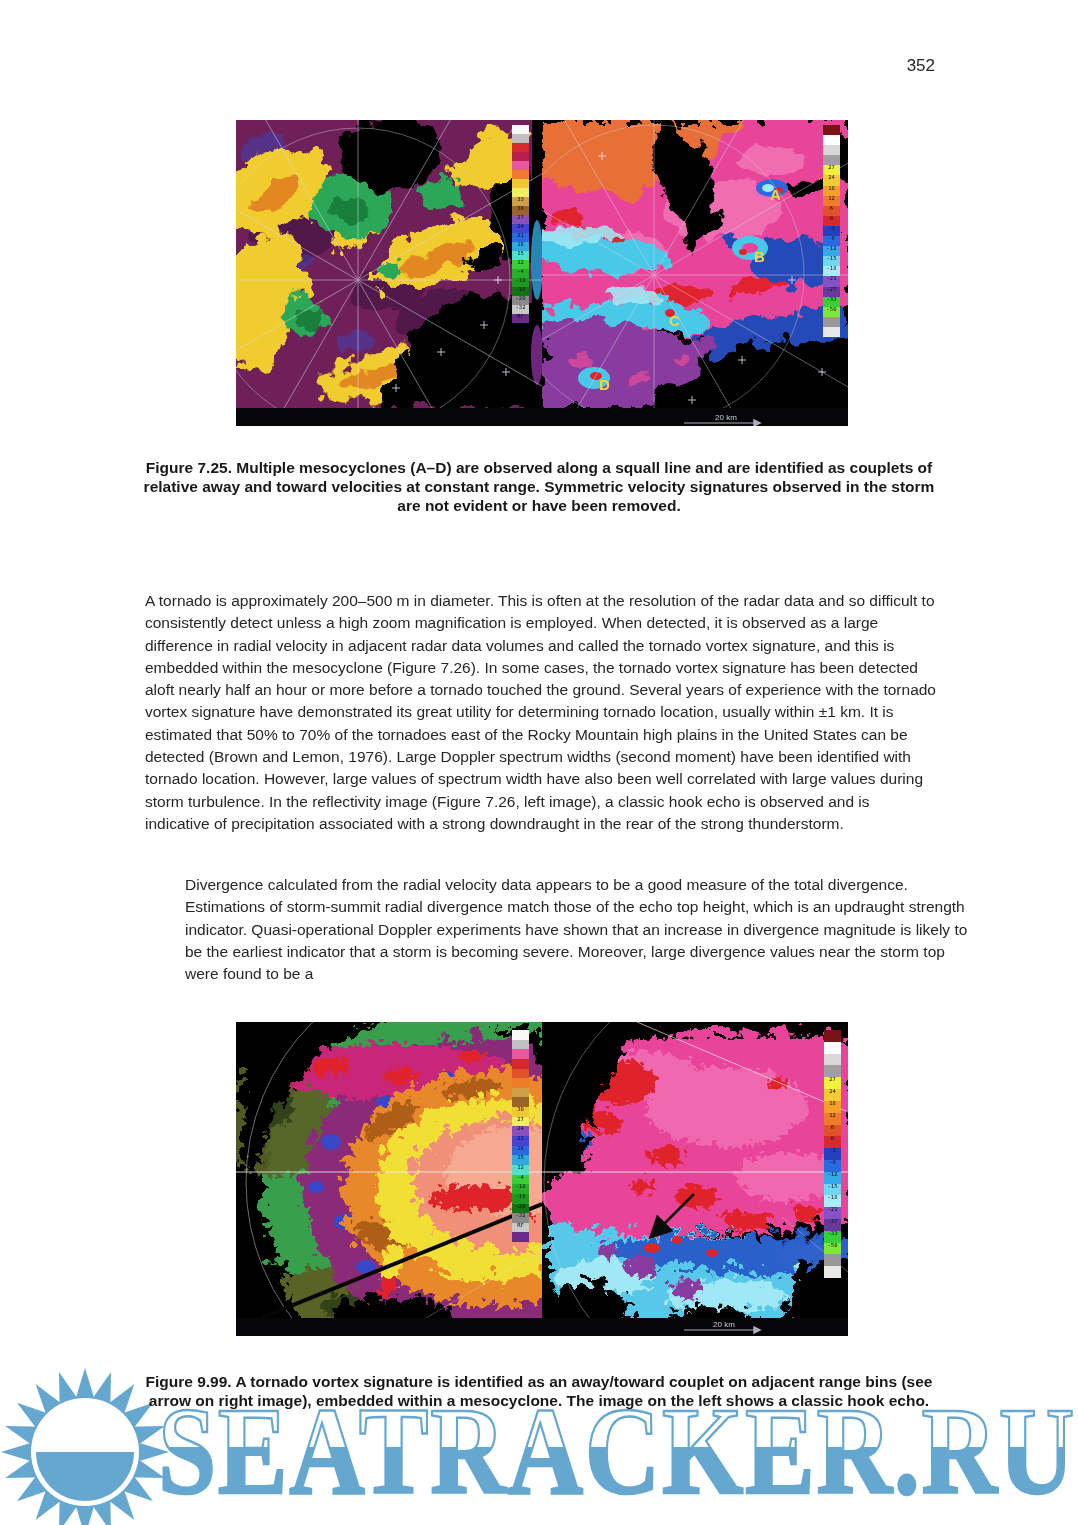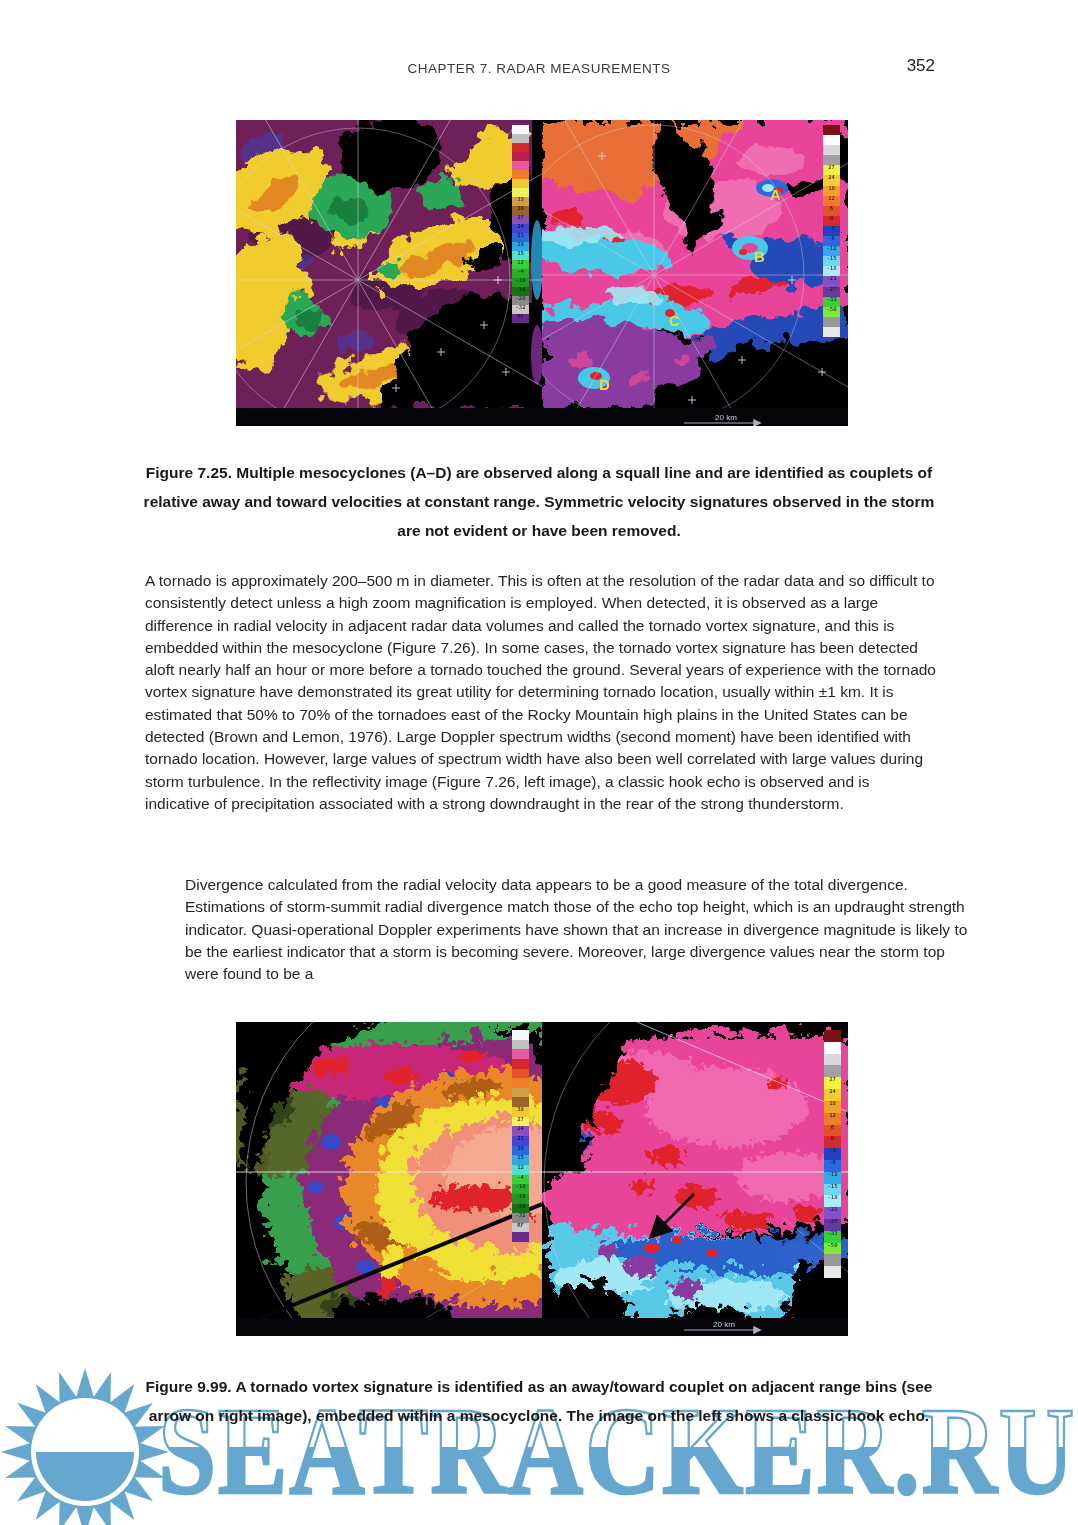--- a/index.html
+++ b/index.html
@@ -10,29 +10,29 @@
   }
   .hdr{
     position:absolute;top:61px;left:0;width:100%;text-align:center;
     font-size:13.5px;letter-spacing:.5px;color:#3a3a3a;
   }
   .pagenum{
     position:absolute;top:56px;right:143px;font-size:17px;color:#232323;
   }
   .caption{
     position:absolute;left:139px;width:800px;text-align:center;
-    font-weight:bold;font-size:15.5px;line-height:29px;color:#191919;z-index:6;
+    font-weight:bold;font-size:15.5px;line-height:19px;color:#191919;z-index:6;
   }
   #cap1{top:458px;}
   #cap2{top:1372px;}
   .bodytext{
     position:absolute;left:145px;width:792px;font-size:15.5px;
     line-height:22.3px;color:#262626;text-align:left;z-index:2;
   }
-  #p1{top:570px;}
+  #p1{top:590px;}
   #p2{top:874px;margin-left:40px;}
   .radarfig{position:absolute;background:#000;overflow:hidden;z-index:1;}
   #fig1{left:236px;top:120px;width:612px;height:306px;}
   #fig2{left:236px;top:1022px;width:612px;height:314px;}
   .radarfig svg{display:block;}
   .colorbar{
     position:absolute;width:17px;display:flex;flex-direction:column;z-index:3;
   }
   .cb-seg{
     flex:1;font-size:5.5px;line-height:1;text-align:center;overflow:hidden;
@@ -45,21 +45,20 @@
   .watermark{
     position:absolute;left:0;top:1355px;width:1078px;height:170px;
     z-index:5;pointer-events:none;
   }
 </style>
 </head>
 <body>
 
 <div class="page">
 
-  <div class="hdr">CHAPTER 7. RADAR MEASUREMENTS</div>
   <div class="pagenum">352</div>
 
   <div class="radarfig" id="fig1">
     <svg width="612" height="306" viewBox="0 0 612 306">
       <defs>
         <filter id="rough" x="-25%" y="-25%" width="150%" height="150%">
           <feTurbulence type="fractalNoise" baseFrequency="0.055" numOctaves="3" seed="7" result="n"></feTurbulence>
           <feDisplacementMap in="SourceGraphic" in2="n" scale="20" xChannelSelector="R" yChannelSelector="G"></feDisplacementMap>
         </filter>
         <filter id="rough2" x="-30%" y="-30%" width="160%" height="160%">

